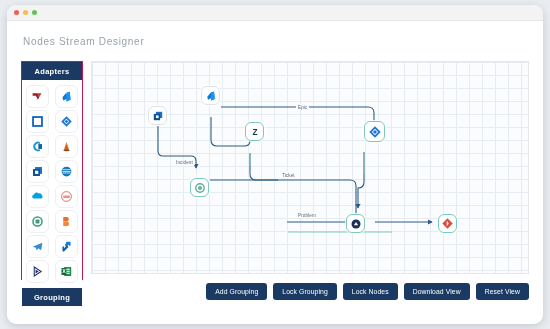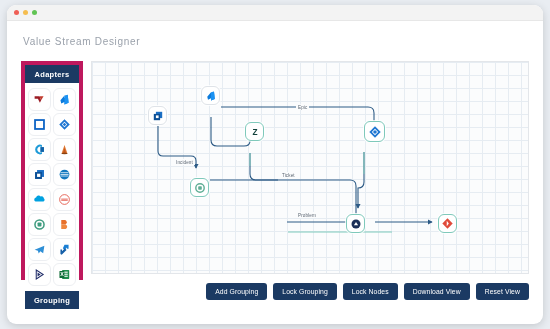--- a/index.html
+++ b/index.html
@@ -45,21 +45,21 @@
     color: #9aa1ab;
     font-weight: 400;
   }
 
   
   .sidebar {
     position: absolute;
     left: 14px; top: 56px;
     width: 62px; height: 219px;
     background: #ffffff;
-    border: 4px solid #be185d;
+    border: 1px solid #be185d;
     display: flex;
     flex-direction: column;
   }
   .sidebar-header, .sidebar-footer {
     background: #1b3a63;
     color: #ffffff;
     font-size: 7.5px;
     font-weight: 700;
     letter-spacing: 0.3px;
     text-align: center;
@@ -156,21 +156,21 @@
   <div class="window">
 
     <div class="titlebar">
       <div class="dots">
         <span class="dot red"></span>
         <span class="dot yellow"></span>
         <span class="dot green"></span>
       </div>
     </div>
 
-    <div class="page-title">Value Stream Designer</div>
+    <div class="page-title">Nodes Stream Designer</div>
 
     <div class="sidebar">
       <div class="sidebar-header">Adapters</div>
       <div class="adapter-grid">
 
         <div class="adapter">
           <svg width="13" height="13" viewBox="0 0 16 16">
               <path d="M2 4 L8 4 L10 9 L8.5 12 L6 7 L2 7 Z" fill="#9b1c24"></path>
               <path d="M8 4 L13 4 L10 9 Z" fill="#c0392b"></path>
             </svg>

